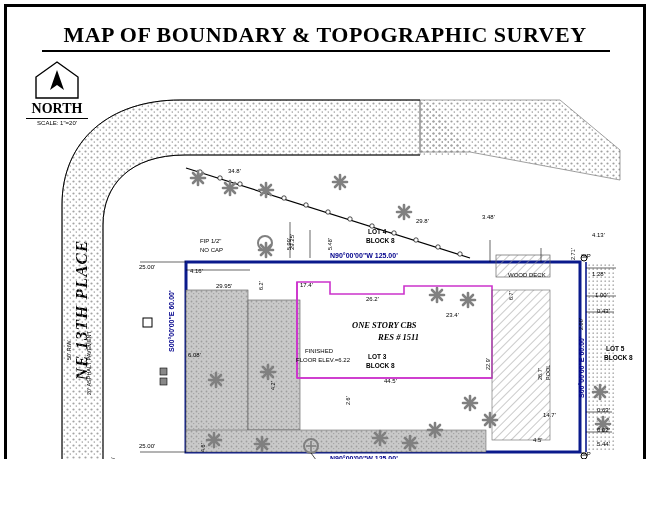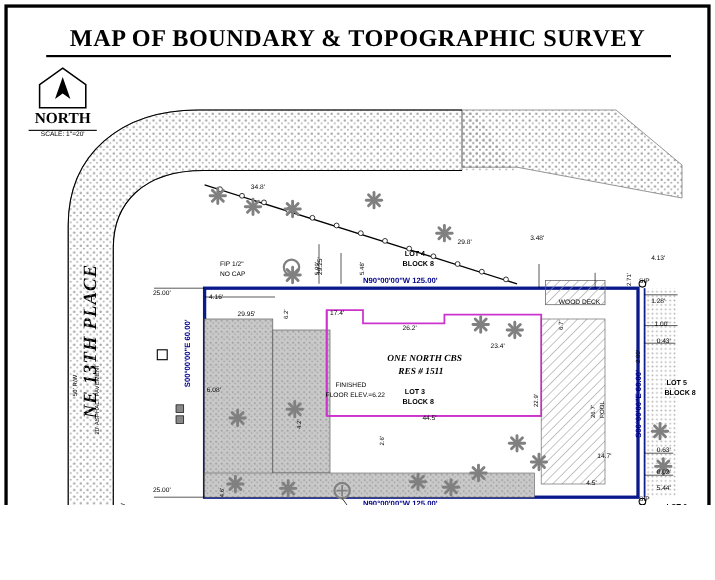--- a/index.html
+++ b/index.html
@@ -401,22 +401,22 @@
 
   <div class="lbl-b" style="left:368px; top:353px;">LOT 3</div>
   <div class="lbl-b" style="left:366px; top:362px;">BLOCK 8</div>
 
   <div class="lbl-b" style="left:606px; top:458px;">LOT 6</div>
   <div class="lbl-b" style="left:604px; top:467px;">BLOCK 8</div>
 
   <div class="lbl-b" style="left:372px; top:495px;">LOT 2</div>
   <div class="lbl-b" style="left:370px; top:504px;">BLOCK 8</div>
 
-  <div class="lbl-ital" style="left:352px; top:320px;">ONE NORTH CBS</div>
-  <div class="lbl-ital" style="left:362px; top:332px;">RES # 1511</div>
+  <div class="lbl-ital" style="left:352px; top:320px;">ONE STORY CBS</div>
+  <div class="lbl-ital" style="left:378px; top:332px;">RES # 1511</div>
   <div class="lbl" style="left:305px; top:348px;">FINISHED</div>
   <div class="lbl" style="left:296px; top:357px;">FLOOR ELEV.=6.22</div>
 
   <div class="lbl" style="left:322px; top:466px;">TREE (UNKNOWN)</div>
   <div class="lbl" style="left:328px; top:475px;">3' TRUNK</div>
   <div class="lbl-b" style="left:462px; top:483px;">= PALM</div>
   <div class="lbl" style="left:508px; top:272px;">WOOD DECK</div>
   <div class="rot-small" style="left:545px; top:380px; transform:rotate(-90deg); transform-origin:left top;">POOL</div>
   <div class="lbl" style="left:581px; top:253px;">SIP</div>
   <div class="lbl" style="left:581px; top:451px;">SIP</div>

